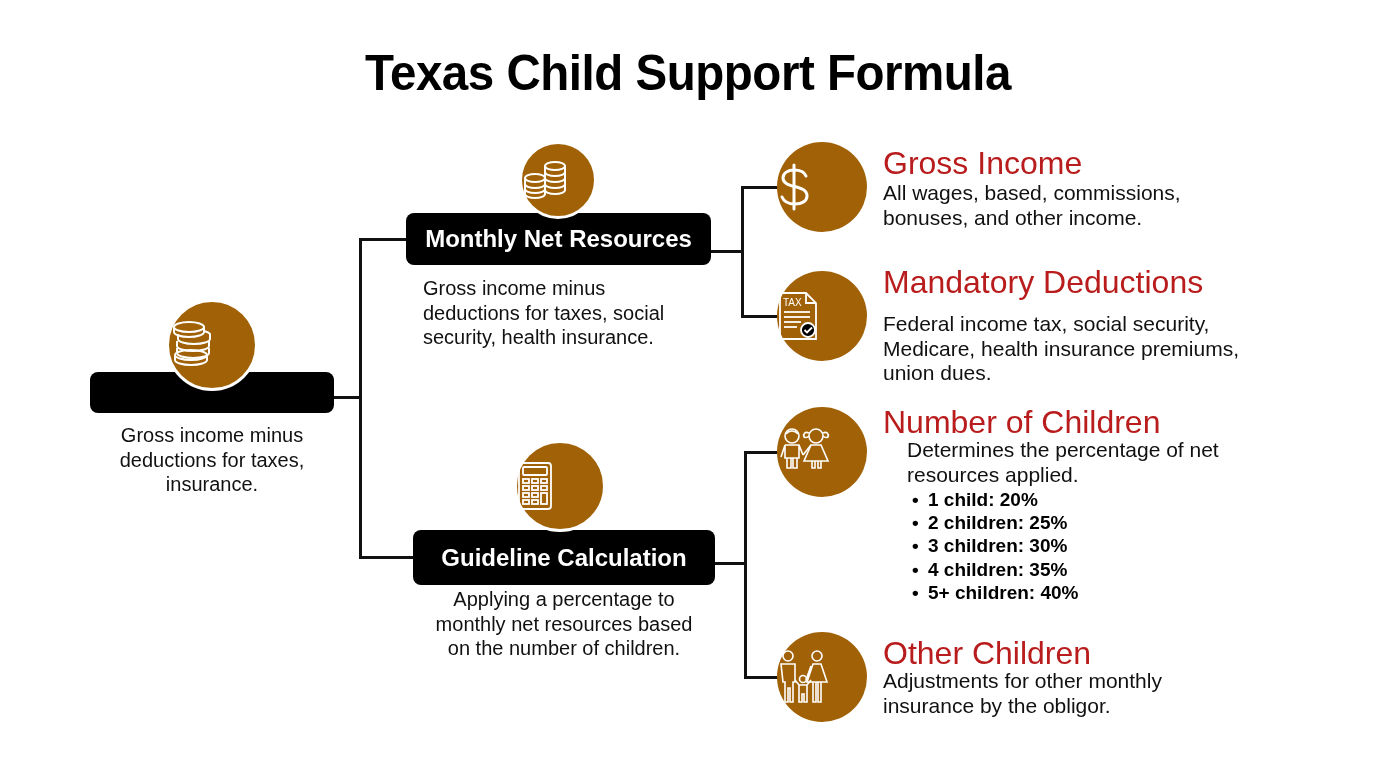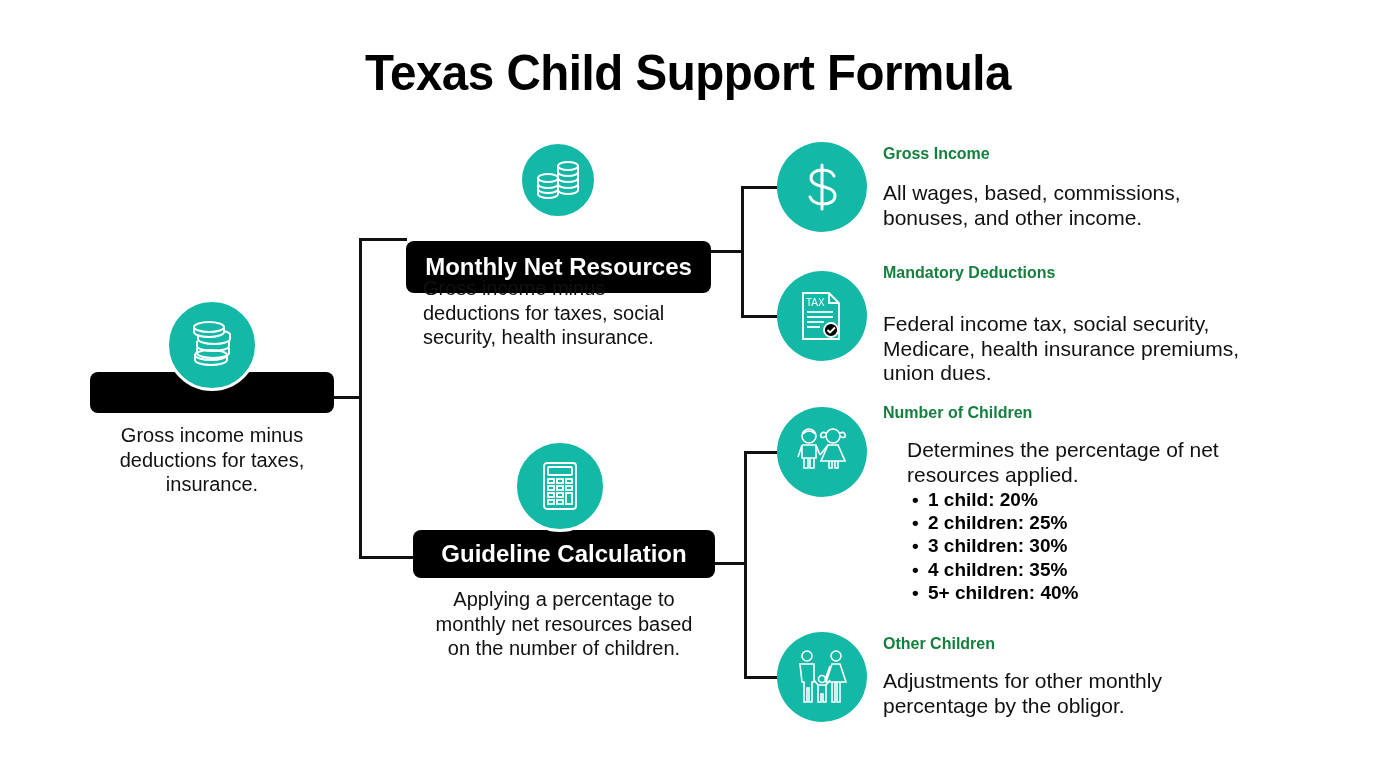--- a/index.html
+++ b/index.html
@@ -4,26 +4,26 @@
 <style>
   html, body { margin:0; padding:0; background:#ffffff; }
   body { width:1376px; height:768px; position:relative; overflow:hidden;
          font-family:"Liberation Sans", "DejaVu Sans", sans-serif; color:#111; }
   .abs { position:absolute; }
   .title { left:0; width:1376px; top:44px; text-align:center; font-size:50px; font-weight:bold;
            letter-spacing:-0.5px; color:#000; transform:scaleX(0.95); }
   .line { position:absolute; background:#111; }
   .pill { position:absolute; background:#000; border-radius:8px; color:#fff; font-weight:bold;
           display:flex; align-items:center; justify-content:center; font-size:24px; }
-  .circle { position:absolute; background:#14b8a6; border-radius:50%; display:flex;
-            align-items:center; justify-content:center; box-sizing:border-box; }
+  .circle { position:absolute; background:#a16207; border-radius:50%; display:flex;
+            align-items:center; box-sizing:border-box; }
   .circle.bordered { border:3px solid #fff; }
   .desc { position:absolute; font-size:20px; line-height:24.5px; color:#111; }
   .desc.center { text-align:center; }
-  .rhead { position:absolute; font-size:16px; font-weight:bold; color:#15803d; }
+  .rhead { position:absolute; font-size:32px; font-weight:normal; color:#b91c1c; }
   .rtext { position:absolute; font-size:21px; line-height:24.5px; color:#111; }
   ul.bullets { position:absolute; margin:0; padding:0; list-style:none; font-weight:bold;
                font-size:19px; line-height:23.2px; color:#000; }
   ul.bullets li::before { content:"\2022"; display:inline-block; width:16px; }
   svg { display:block; }
 </style>
 </head>
 <body>
 
 <div class="abs title">Texas Child Support Formula</div>
@@ -56,40 +56,40 @@
       <ellipse cx="22" cy="36" rx="16" ry="5"></ellipse>
     </svg>
   </span>
 </div>
 <div class="desc center" style="left:90px; top:423px; width:244px;">
   <div>Gross income minus</div>
   <div>deductions for taxes,</div>
   <div>insurance.</div>
 </div>
 
-<div class="pill" style="left:406px; top:213px; width:305px; height:52px;margin-top:28px;">Monthly Net Resources</div>
+<div class="pill" style="left:406px; top:213px; width:305px; height:52px;">Monthly Net Resources</div>
 <div class="circle bordered" style="left:519px; top:141px; width:78px; height:78px;">
   <span>
     <svg width="46" height="40" viewBox="0 0 46 40" fill="none" stroke="#fff" stroke-width="2">
       <ellipse cx="33" cy="6" rx="10" ry="4"></ellipse>
       <path d="M23 6 v24 a10 4 0 0 0 20 0 v-24"></path>
       <path d="M23 12 a10 4 0 0 0 20 0 M23 18 a10 4 0 0 0 20 0 M23 24 a10 4 0 0 0 20 0"></path>
       <ellipse cx="13" cy="18" rx="10" ry="4"></ellipse>
       <path d="M3 18 v16 a10 4 0 0 0 20 0 v-16"></path>
       <path d="M3 24 a10 4 0 0 0 20 0 M3 29 a10 4 0 0 0 20 0"></path>
     </svg>
   </span>
 </div>
 <div class="desc" style="left:423px; top:276px; width:290px;">
   <div>Gross income minus</div>
   <div>deductions for taxes, social</div>
   <div>security, health insurance.</div>
 </div>
 
-<div class="pill" style="left:413px; top:530px; width:302px; height:48px;">Guideline Calculation</div>
+<div class="pill" style="left:413px; top:530px; width:302px; height:55px;">Guideline Calculation</div>
 <div class="circle bordered" style="left:514px; top:440px; width:92px; height:92px;">
   <span>
     <svg width="36" height="50" viewBox="0 0 36 50" fill="none" stroke="#fff" stroke-width="1.8">
       <rect x="2" y="2" width="32" height="46" rx="3"></rect>
       <rect x="6" y="6" width="24" height="8" rx="1"></rect>
       <rect x="6" y="18" width="6" height="4"></rect>
         <rect x="15" y="18" width="6" height="4"></rect>
         <rect x="24" y="18" width="6" height="4"></rect>
       <rect x="6" y="25" width="6" height="4"></rect>
         <rect x="15" y="25" width="6" height="4"></rect>
@@ -181,14 +181,14 @@
       <path d="M18 30 l4 5 h8 l4 -5 M22 35 v17 h3 v-8 h2 v8 h3 v-17"></path>
       <circle cx="40" cy="6" r="5"></circle>
       <path d="M36 14 h8 l6 18 h-20 z M34 16 l-5 14"></path>
       <path d="M36 32 v20 h3 v-20 M41 32 v20 h3 v-20"></path>
     </svg>
   </span>
 </div>
 <div class="rhead" style="left:883px; top:635px;">Other Children</div>
 <div class="rtext" style="left:883px; top:669px;">
   <div>Adjustments for other monthly</div>
-  <div>percentage by the obligor.</div>
+  <div>insurance by the obligor.</div>
 </div>
 
 </body></html>

